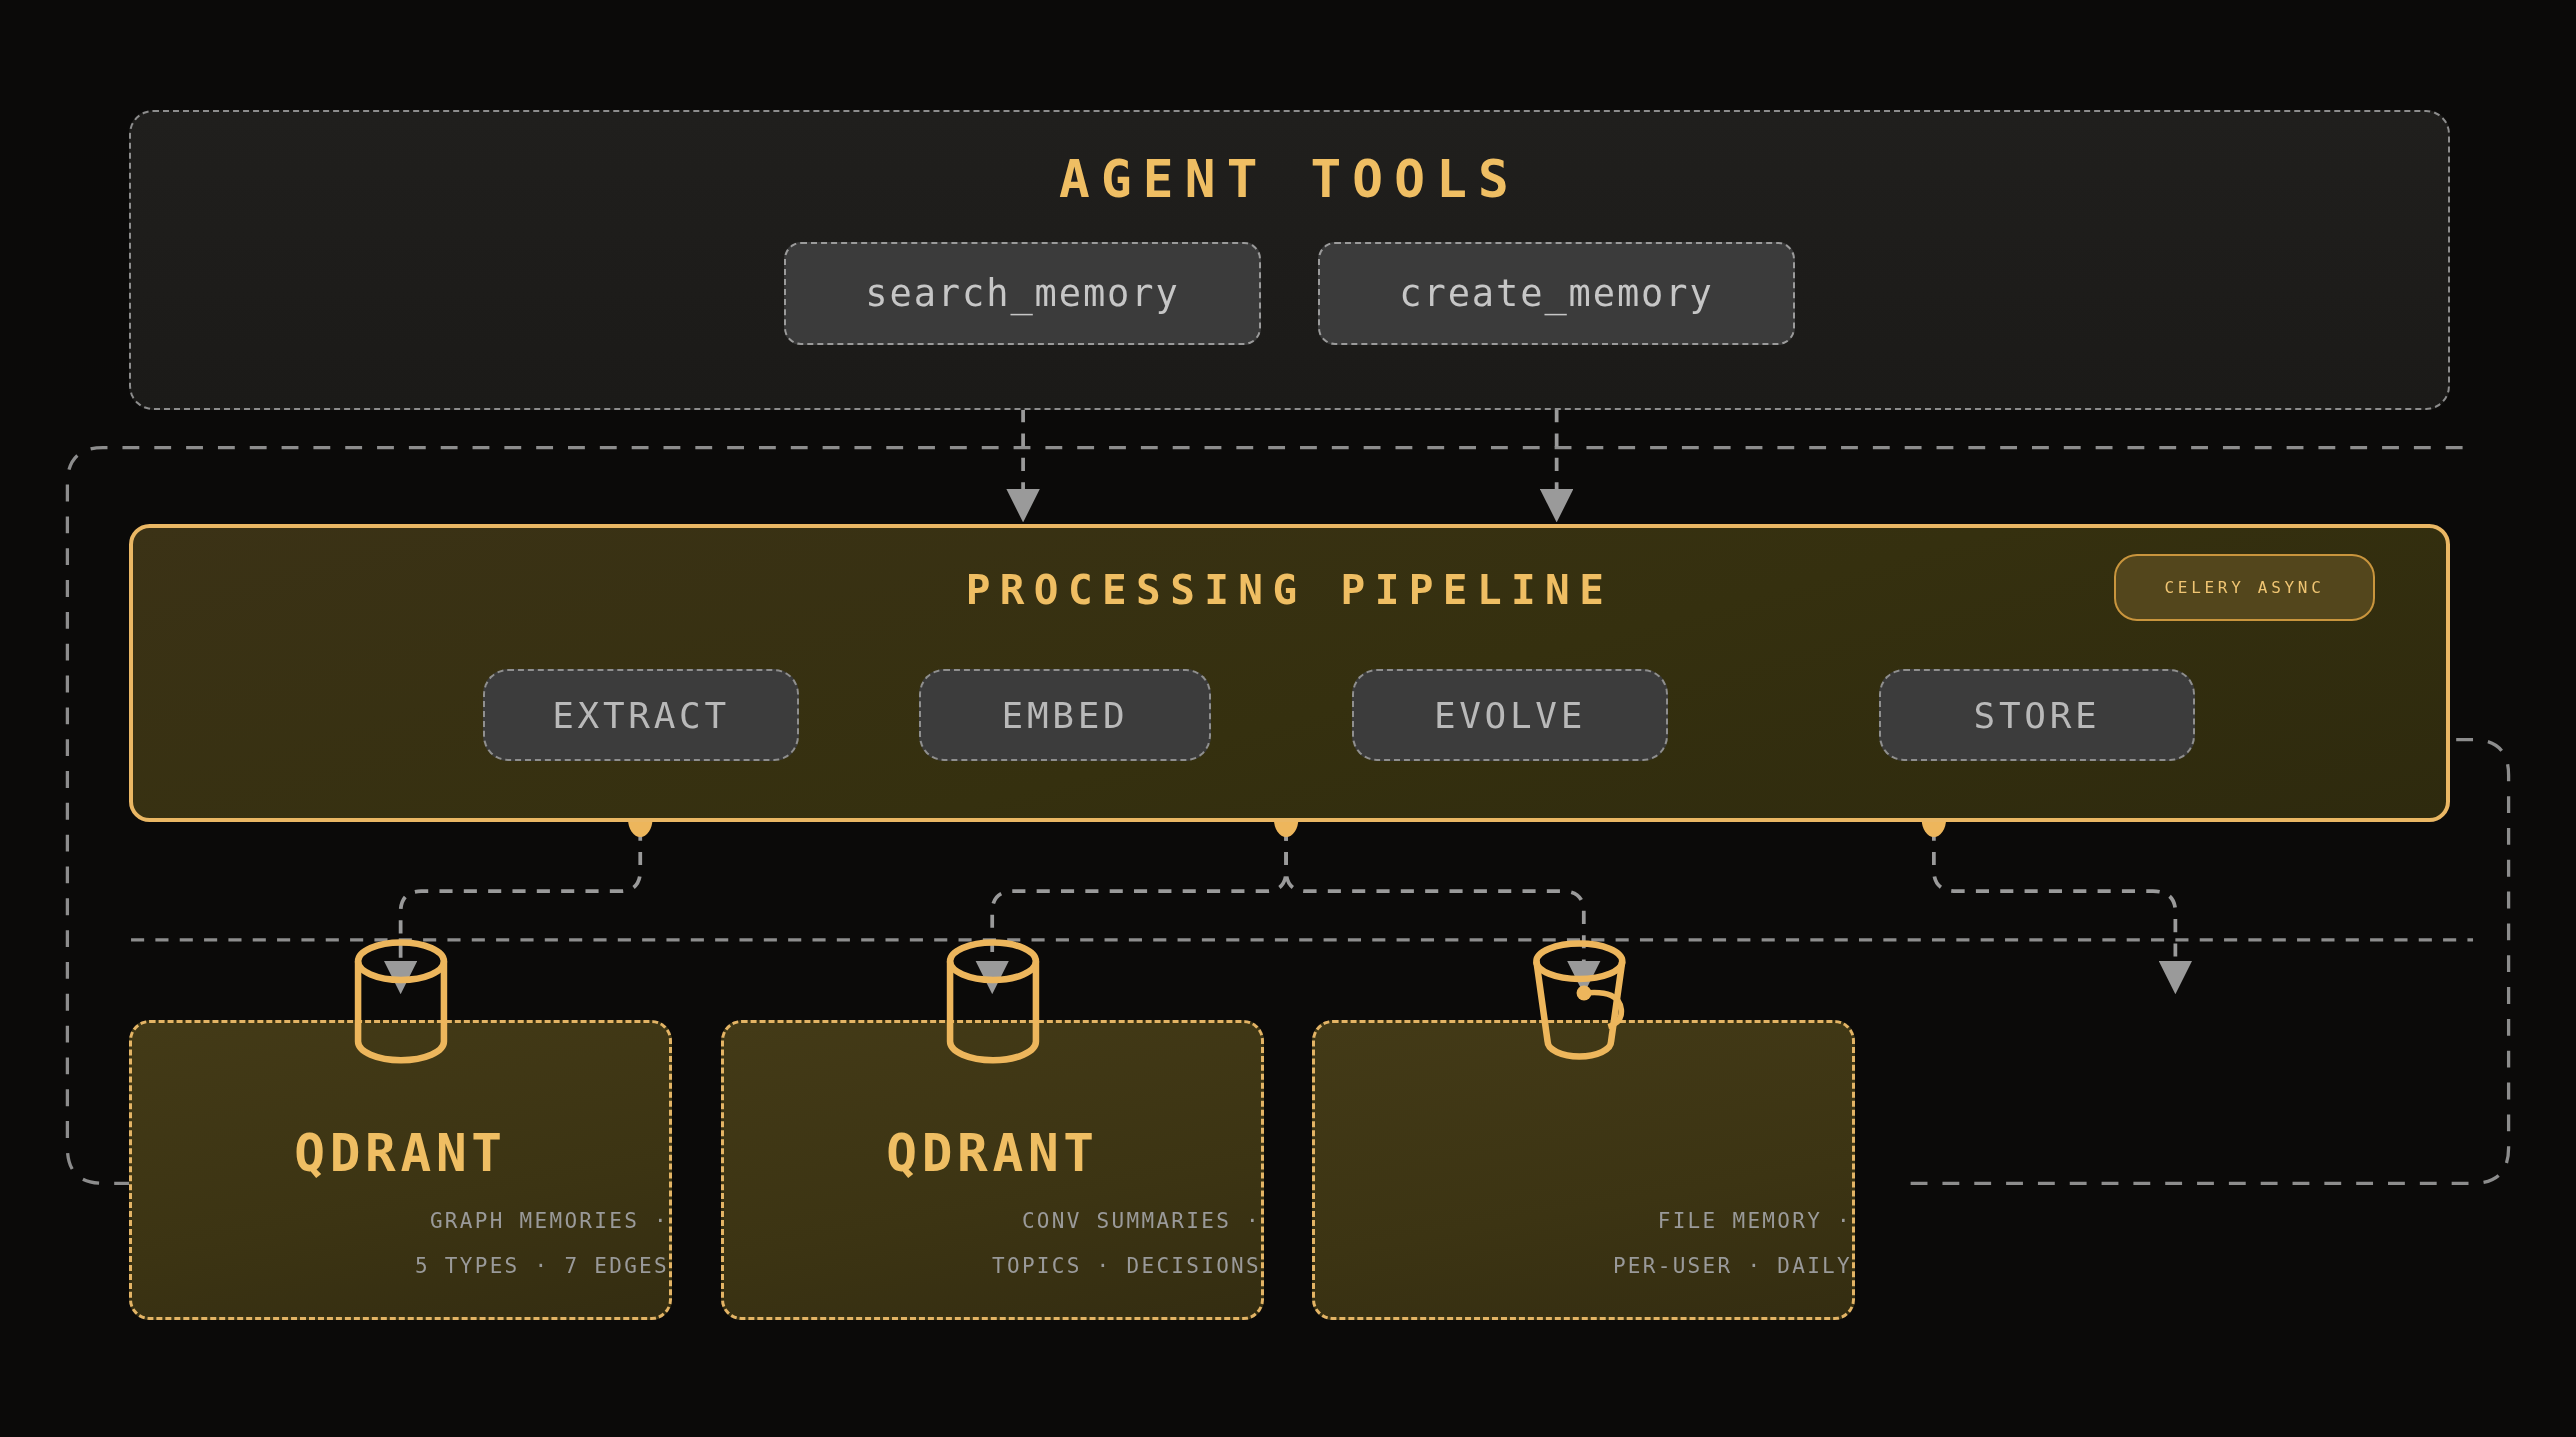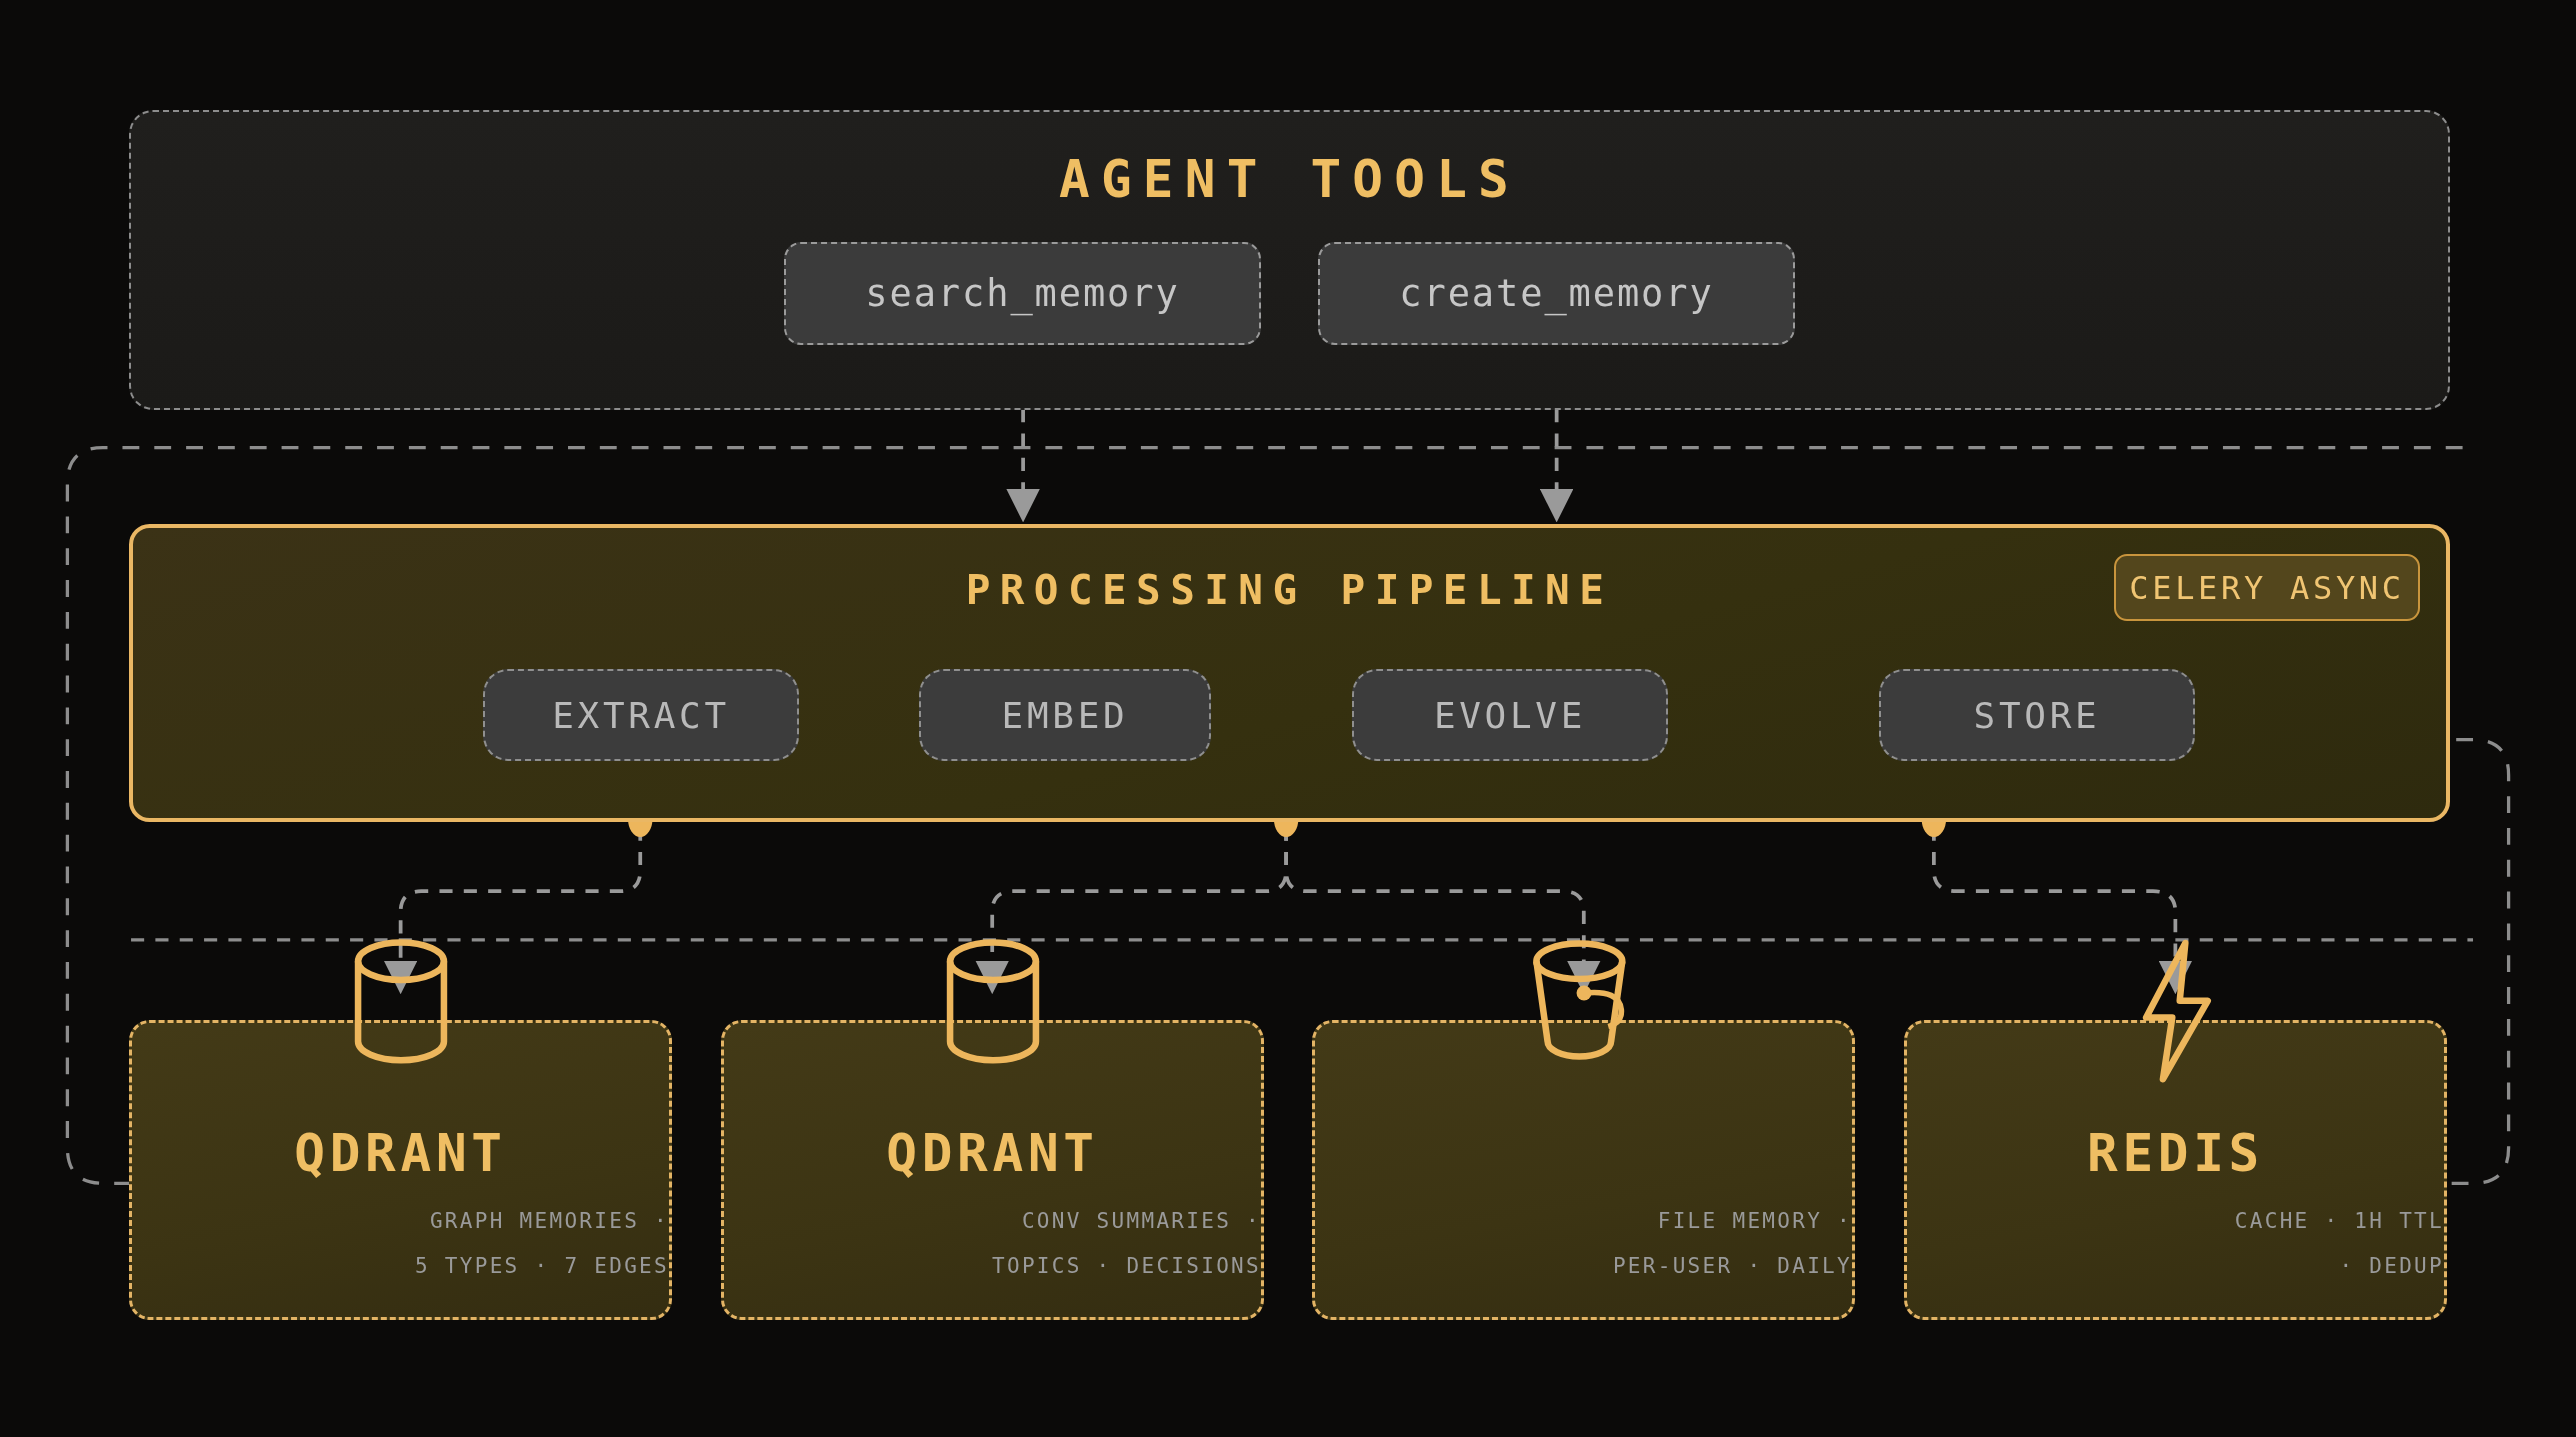--- a/index.html
+++ b/index.html
@@ -40,24 +40,24 @@
     left:129px;top:524px;width:2321px;height:298px;
     border:4.7px solid #eab764;border-radius:20.6px;
     background:linear-gradient(165deg,#3b3216 0%,#35300f 55%,#2e2a0e 100%);
     box-sizing:border-box;
   }
   #pipeline-title{
     left:129px;top:566px;width:2321px;text-align:center;
     color:#efbe63;font-size:41px;letter-spacing:9.4px;font-weight:700;
   }
   #celery-badge{
-    left:2114px;top:554px;width:306px;height:67px;
-    border:2.3px solid #c9953d;border-radius:13px;
+    left:2114px;top:554px;width:261px;height:67px;
+    border:2.3px solid #c9953d;border-radius:23px;
     background:#53461c;box-sizing:border-box;
-    color:#f0c573;font-size:32px;letter-spacing:3.7px;
+    color:#f0c573;font-size:16px;letter-spacing:3.7px;
   }
   .stage-box{
     top:669px;height:92px;
     border:2.8px dashed #8f8f8f;border-radius:25px;
     background:#3c3c3c;box-sizing:border-box;
     color:#b9b9b9;font-size:36px;letter-spacing:3.7px;
   }
   #stage-extract{left:483px;width:316px;}
   #stage-embed  {left:919px;width:292px;}
   #stage-evolve {left:1352px;width:316px;}
@@ -168,25 +168,15 @@
       <path d="M19,26 L31,112 A34,16 0 0 0 99,112 L111,26" fill="none" stroke="#edb65c" stroke-width="7"></path>
       <path d="M70,60 Q108,56 110,78 Q111,92 96,96" fill="none" stroke="#edb65c" stroke-width="6"></path>
       <circle cx="70" cy="60" r="8" fill="#edb65c"></circle>
     </svg>
     <div class="card-sub">
       <div>FILE MEMORY ·</div>
       <div>PER-USER · DAILY</div>
     </div>
   </div>
 
-  <div class="abs store-card" id="card-4">
-    <svg class="card-icon" width="112" height="150" viewBox="0 0 120 160">
-      <path d="M70,6 L28,86 L56,86 L46,152 L94,68 L64,68 Z" fill="none" stroke="#edb65c" stroke-width="7" stroke-linejoin="round"></path>
-    </svg>
-    <div class="card-title">REDIS</div>
-    <div class="card-sub">
-      <div>CACHE · 1H TTL</div>
-      <div>· DEDUP</div>
-    </div>
-  </div>
 
 </div>
 
 
 </body></html>

